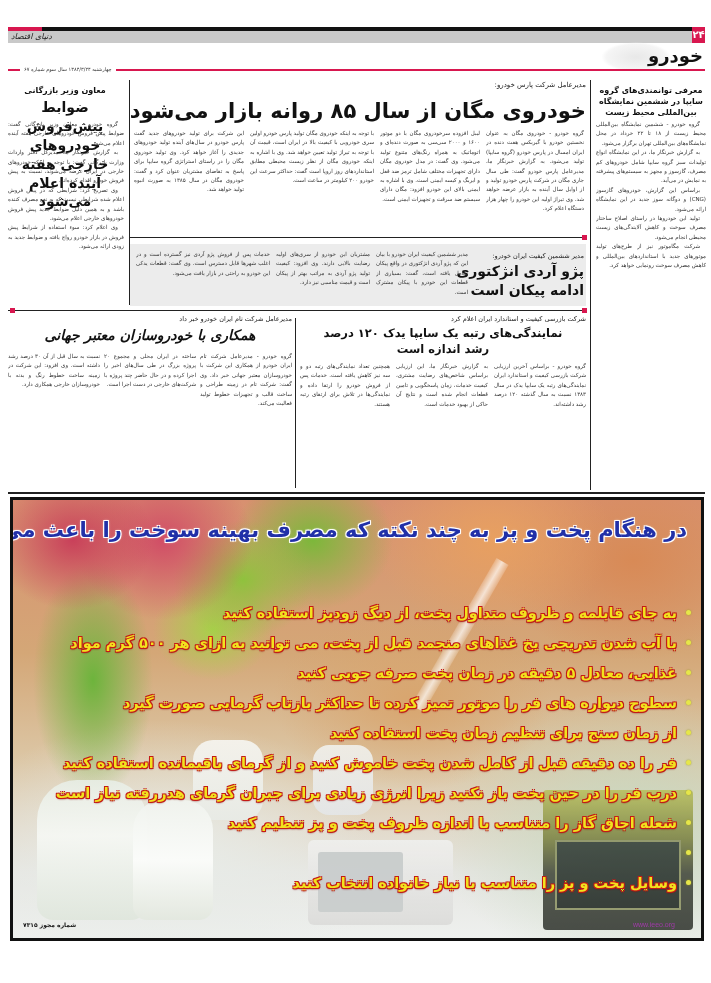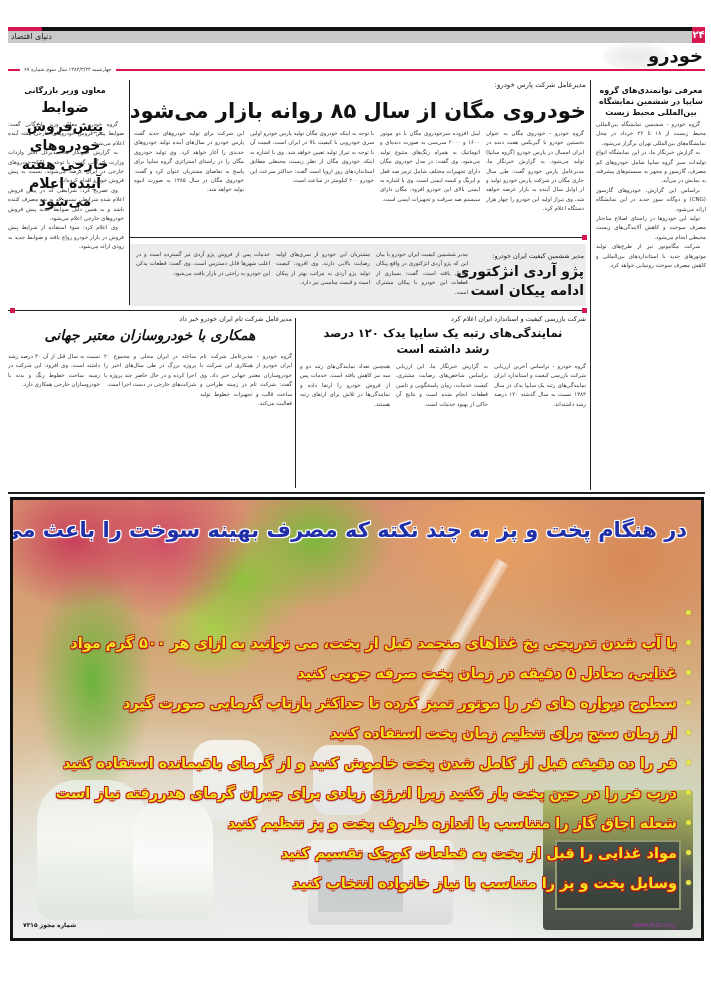--- a/index.html
+++ b/index.html
@@ -4,21 +4,21 @@
 <style>
   * { box-sizing: border-box; margin: 0; padding: 0; }
   html, body { width: 711px; height: 983px; background: #ffffff; overflow: hidden; }
   body { font-family: "DejaVu Sans", sans-serif; color: #111; position: relative; direction: rtl; }
 
   
   .masthead { position: absolute; left: 8px; top: 27px; width: 697px; height: 16px; }
   .mast-black { position: absolute; left: 0; right: 0; top: 0; height: 4px; background: #111; }
   .mast-red-left { position: absolute; left: 0; top: 0; width: 34px; height: 4px; background: #d8174f; }
   .mast-gray { position: absolute; left: 0; right: 0; top: 4px; height: 12px; background: #c9c9c9; }
-  .mast-logo { position: absolute; left: 3px; top: 4px; height: 28px; font-size: 8px; line-height: 12px; color: #222; font-family: "DejaVu Serif", serif; }
+  .mast-logo { position: absolute; left: 3px; top: 4px; height: 28px; font-size: 8px; line-height: 12px; color: #222; font-family: "DejaVu Serif", serif; font-style: italic; }
   .page-num { position: absolute; right: 0; top: 0; width: 13px; height: 16px; background: #d8174f; color: #fff; font-weight: bold; font-size: 10px; line-height: 16px; text-align: center; }
 
   .section-title { position: absolute; right: 8px; top: 45px; font-size: 18px; font-weight: bold; color: #111; font-family: "DejaVu Sans", sans-serif; }
   .globe { position: absolute; right: 40px; top: 42px; width: 70px; height: 30px; border-radius: 50%; background: radial-gradient(ellipse at center, #e8e8e8 0%, #f5f5f5 60%, transparent 70%); }
 
   .dateline-bar { position: absolute; left: 8px; top: 69px; width: 697px; height: 2px; background: #d8174f; }
   .dateline { position: absolute; left: 20px; top: 65px; background: #fff; padding: 0 4px; font-size: 5px; line-height: 9px; color: #333; }
 
   
   .vrule { position: absolute; width: 1px; background: #222; }
@@ -124,21 +124,21 @@
 <div class="body-col" style="left:596px; top:120px; width:110px; height:368px;">
   <p>گروه خودرو - ششمین نمایشگاه بین‌المللی محیط زیست از ۱۸ تا ۲۲ خرداد در محل نمایشگاه‌های بین‌المللی تهران برگزار می‌شود.</p>
   <p>به گزارش خبرنگار ما، در این نمایشگاه انواع تولیدات سبز گروه سایپا شامل خودروهای کم مصرف، گازسوز و مجهز به سیستم‌های پیشرفته به نمایش در می‌آید.</p>
   <p>براساس این گزارش، خودروهای گازسوز (CNG) و دوگانه سوز جدید در این نمایشگاه ارائه می‌شود.</p>
   <p>تولید این خودروها در راستای اصلاح ساختار مصرف سوخت و کاهش آلایندگی‌های زیست محیطی انجام می‌شود.</p>
   <p>شرکت مگاموتور نیز از طرح‌های تولید موتورهای جدید با استانداردهای بین‌المللی و کاهش مصرف سوخت رونمایی خواهد کرد.</p>
 </div>
 
 <div class="kicker" style="left:300px; top:315px; width:286px;">شرکت بازرسی کیفیت و استاندارد ایران اعلام کرد</div>
 <div class="headline" style="left:300px; top:326px; width:286px; font-size:11.5px;">نمایندگی‌های رتبه یک سایپا یدک ۱۲۰ درصد</div>
-<div class="headline" style="left:300px; top:342px; width:286px; font-size:11.5px;">رشد داشته است</div>
+<div class="headline" style="left:300px; top:342px; width:286px; font-size:11.5px;">رشد اندازه است</div>
 <div class="body-col" style="left:494px; top:362px; width:92px; height:126px;">گروه خودرو - براساس آخرین ارزیابی شرکت بازرسی کیفیت و استاندارد ایران نمایندگی‌های رتبه یک سایپا یدک در سال ۱۳۸۳ نسبت به سال گذشته ۱۲۰ درصد رشد داشته‌اند.</div>
 <div class="body-col" style="left:396px; top:362px; width:92px; height:126px;">به گزارش خبرنگار ما، این ارزیابی براساس شاخص‌های رضایت مشتری، کیفیت خدمات، زمان پاسخگویی و تامین قطعات انجام شده است و نتایج آن حاکی از بهبود خدمات است.</div>
 <div class="body-col" style="left:300px; top:362px; width:90px; height:126px;">همچنین تعداد نمایندگی‌های رتبه دو و سه نیز کاهش یافته است. خدمات پس از فروش خودرو را ارتقا داده و نمایندگی‌ها در تلاش برای ارتقای رتبه هستند.</div>
 
 <div class="kicker" style="left:8px; top:315px; width:284px;">مدیرعامل شرکت تام ایران خودرو خبر داد</div>
 <div class="headline" style="left:8px; top:327px; width:284px; font-size:14px;font-style:italic;">همکاری با خودروسازان معتبر جهانی</div>
 <div class="body-col" style="left:200px; top:352px; width:92px; height:136px;">گروه خودرو - مدیرعامل شرکت تام ایران خودرو از همکاری این شرکت با خودروسازان معتبر جهانی خبر داد. وی گفت: شرکت تام در زمینه طراحی و ساخت قالب و تجهیزات خطوط تولید فعالیت می‌کند.</div>
 <div class="body-col" style="left:104px; top:352px; width:92px; height:136px;">ساخته در ایران محلی و مجموع ۲۰ پروژه بزرگ در طی سال‌های اخیر را اجرا کرده و در حال حاضر چند پروژه با شرکت‌های خارجی در دست اجرا است.</div>
 <div class="body-col" style="left:8px; top:352px; width:92px; height:136px;">نسبت به سال قبل از آن ۳۰ درصد رشد داشته است. وی افزود: این شرکت در زمینه ساخت خطوط رنگ و بدنه با خودروسازان خارجی همکاری دارد.</div>
 
@@ -150,26 +150,26 @@
   <div class="appl cooker2"></div>
   <div class="appl microwave">
       <div class="door"></div>
     </div>
   <div class="appl oven">
       <div class="glass"></div>
     </div>
 
   <div class="ad-title">در هنگام پخت و پز به چند نکته که مصرف بهینه سوخت را باعث می‌شود توجه کنید:</div>
   <ul class="ad-list">
-    <li><span class="bullet"></span></li>
+    <li><span class="bullet"></span><span>به جای قابلمه و ظروف متداول پخت، از دیگ زودپز استفاده کنید</span></li>
     <li><span class="bullet"></span><span>با آب شدن تدریجی یخ غذاهای منجمد قبل از پخت، می توانید به ازای هر ۵۰۰ گرم مواد</span></li>
     <li><span class="bullet"></span><span>غذایی، معادل ۵ دقیقه در زمان پخت صرفه جویی کنید</span></li>
     <li><span class="bullet"></span><span>سطوح دیواره های فر را موتور تمیز کرده تا حداکثر بازتاب گرمایی صورت گیرد</span></li>
     <li><span class="bullet"></span><span>از زمان سنج برای تنظیم زمان پخت استفاده کنید</span></li>
     <li><span class="bullet"></span><span>فر را ده دقیقه قبل از کامل شدن پخت خاموش کنید و از گرمای باقیمانده استفاده کنید</span></li>
     <li><span class="bullet"></span><span>درب فر را در حین پخت باز نکنید زیرا انرژی زیادی برای جبران گرمای هدررفته نیاز است</span></li>
     <li><span class="bullet"></span><span>شعله اجاق گاز را متناسب با اندازه ظروف پخت و پز تنظیم کنید</span></li>
-    <li><span class="bullet"></span><span>مواد غذایی را قبل از پخت به قطعات کوچک تقسیم کنید</span></li>
+    <li><span class="bullet"></span></li>
     <li><span class="bullet"></span><span>وسایل پخت و پز را متناسب با نیاز خانواده انتخاب کنید</span></li>
   </ul>
   <div class="ad-url">www.ieeo.org</div>
   <div class="ad-permit">شماره مجوز ۷۳۱۵</div>
 </div>
 
 </body></html>

